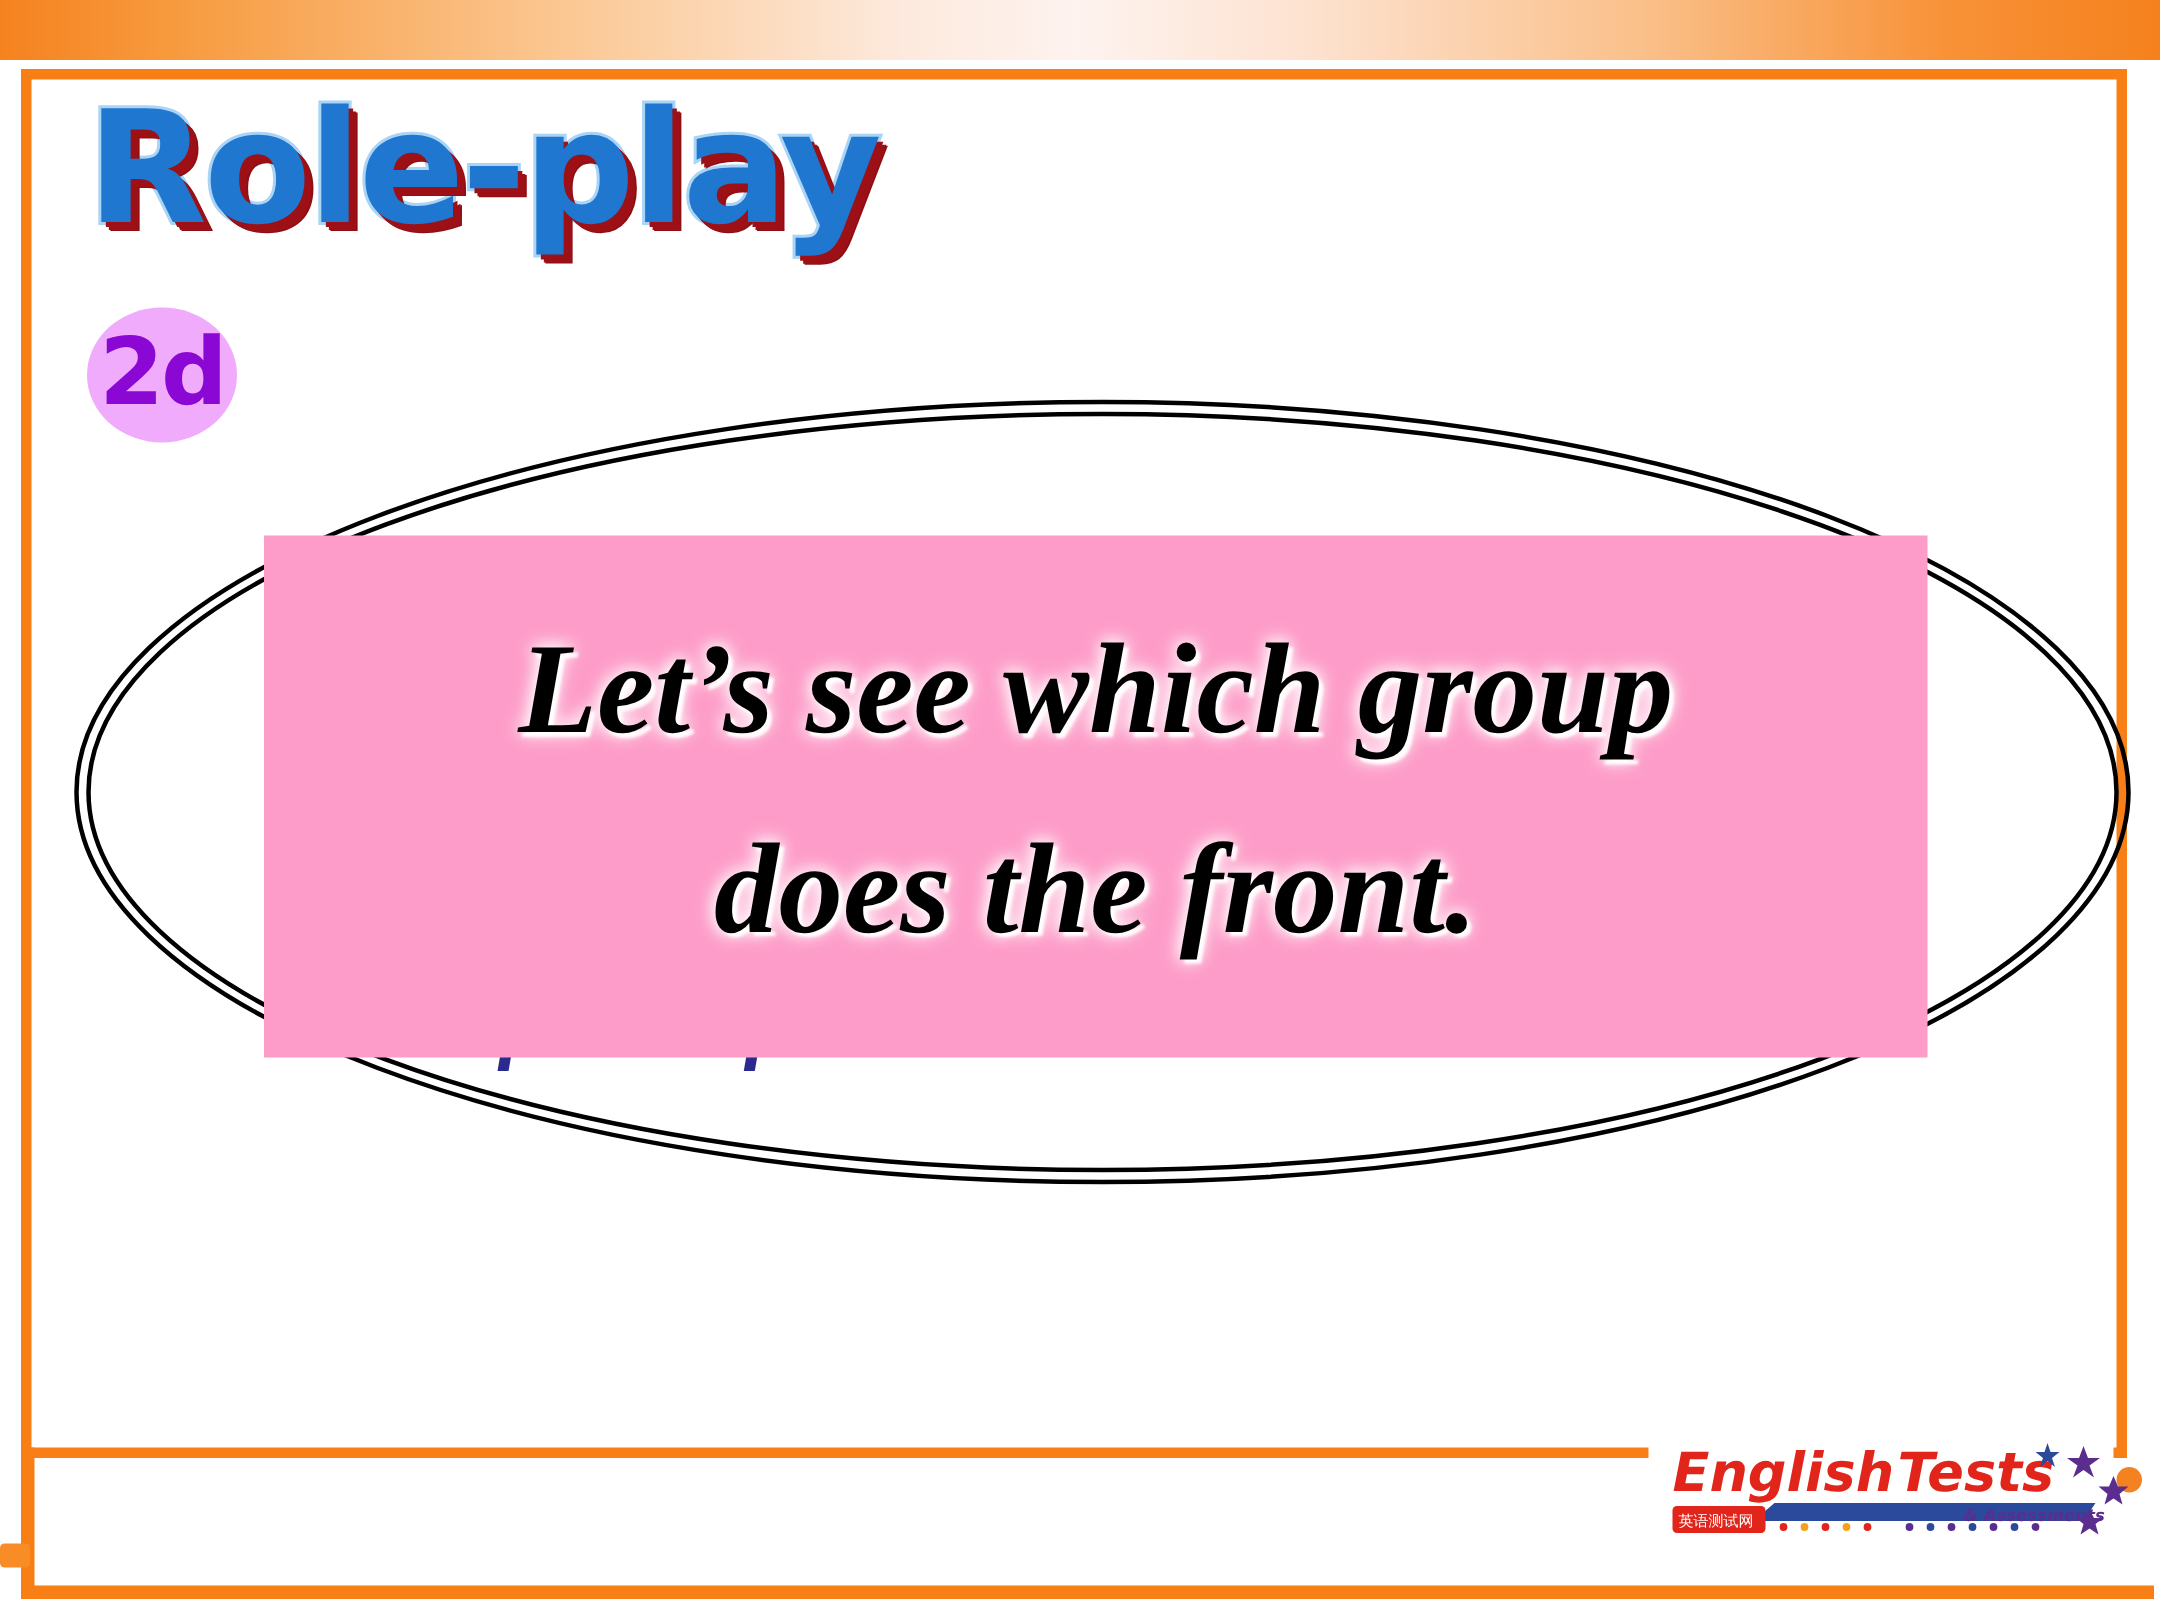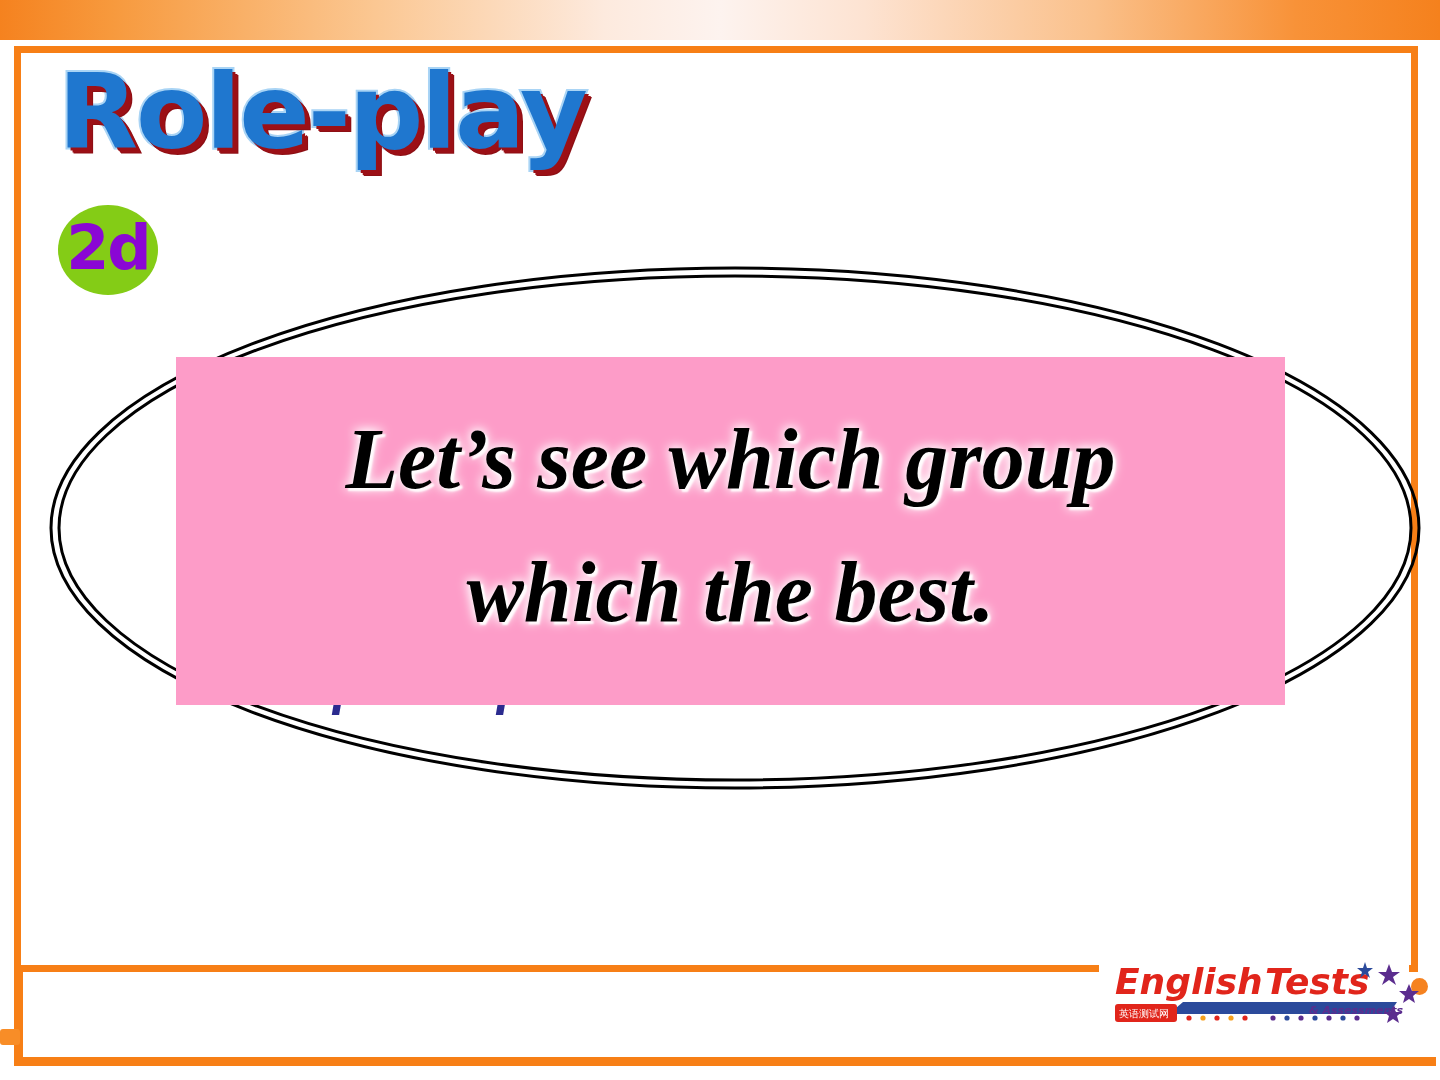--- a/index.html
+++ b/index.html
@@ -103,21 +103,21 @@
     line-height: 1;
   }
 
   
   .badge {
     position: absolute;
     left: 58px;
     top: 205px;
     width: 100px;
     height: 90px;
-    background: #84cc16;
+    background: #f0abfc;
     border-radius: 50%;
     display: flex;
     align-items: center;
     justify-content: center;
   }
   .badge-label {
     font-family: "DejaVu Sans", sans-serif;
     font-size: 62px;
     font-weight: bold;
     color: #8a07d4;
@@ -213,21 +213,21 @@
       <ellipse cx="695" cy="270" rx="684" ry="260" fill="none" stroke="#000000" stroke-width="3"></ellipse>
       <ellipse cx="695" cy="270" rx="676" ry="252" fill="none" stroke="#000000" stroke-width="3"></ellipse>
     </svg>
   </div>
 
   <div class="obscured-line">in front of the class.</div>
 
   <div class="pink-box">
     <div class="pink-text">
       <span>Let’s see which group</span><br>
-      <span>which the best.</span>
+      <span>does the front.</span>
     </div>
   </div>
 
   <div class="logo">
     <svg width="330" height="92" viewBox="0 0 330 92" xmlns="http://www.w3.org/2000/svg">
 
       <rect x="2" y="6" width="310" height="76" rx="8" fill="#ffffff"></rect>
 
       <text x="18" y="48" font-family="DejaVu Sans, sans-serif" font-size="36" font-weight="bold" font-style="italic" fill="#e1251b" stroke="#ffffff" stroke-width="1.4" paint-order="stroke fill">English</text>
       <text x="168" y="48" font-family="DejaVu Sans, sans-serif" font-size="36" font-weight="bold" font-style="italic" fill="#e1251b" stroke="#ffffff" stroke-width="1.4" paint-order="stroke fill">Tests</text>

